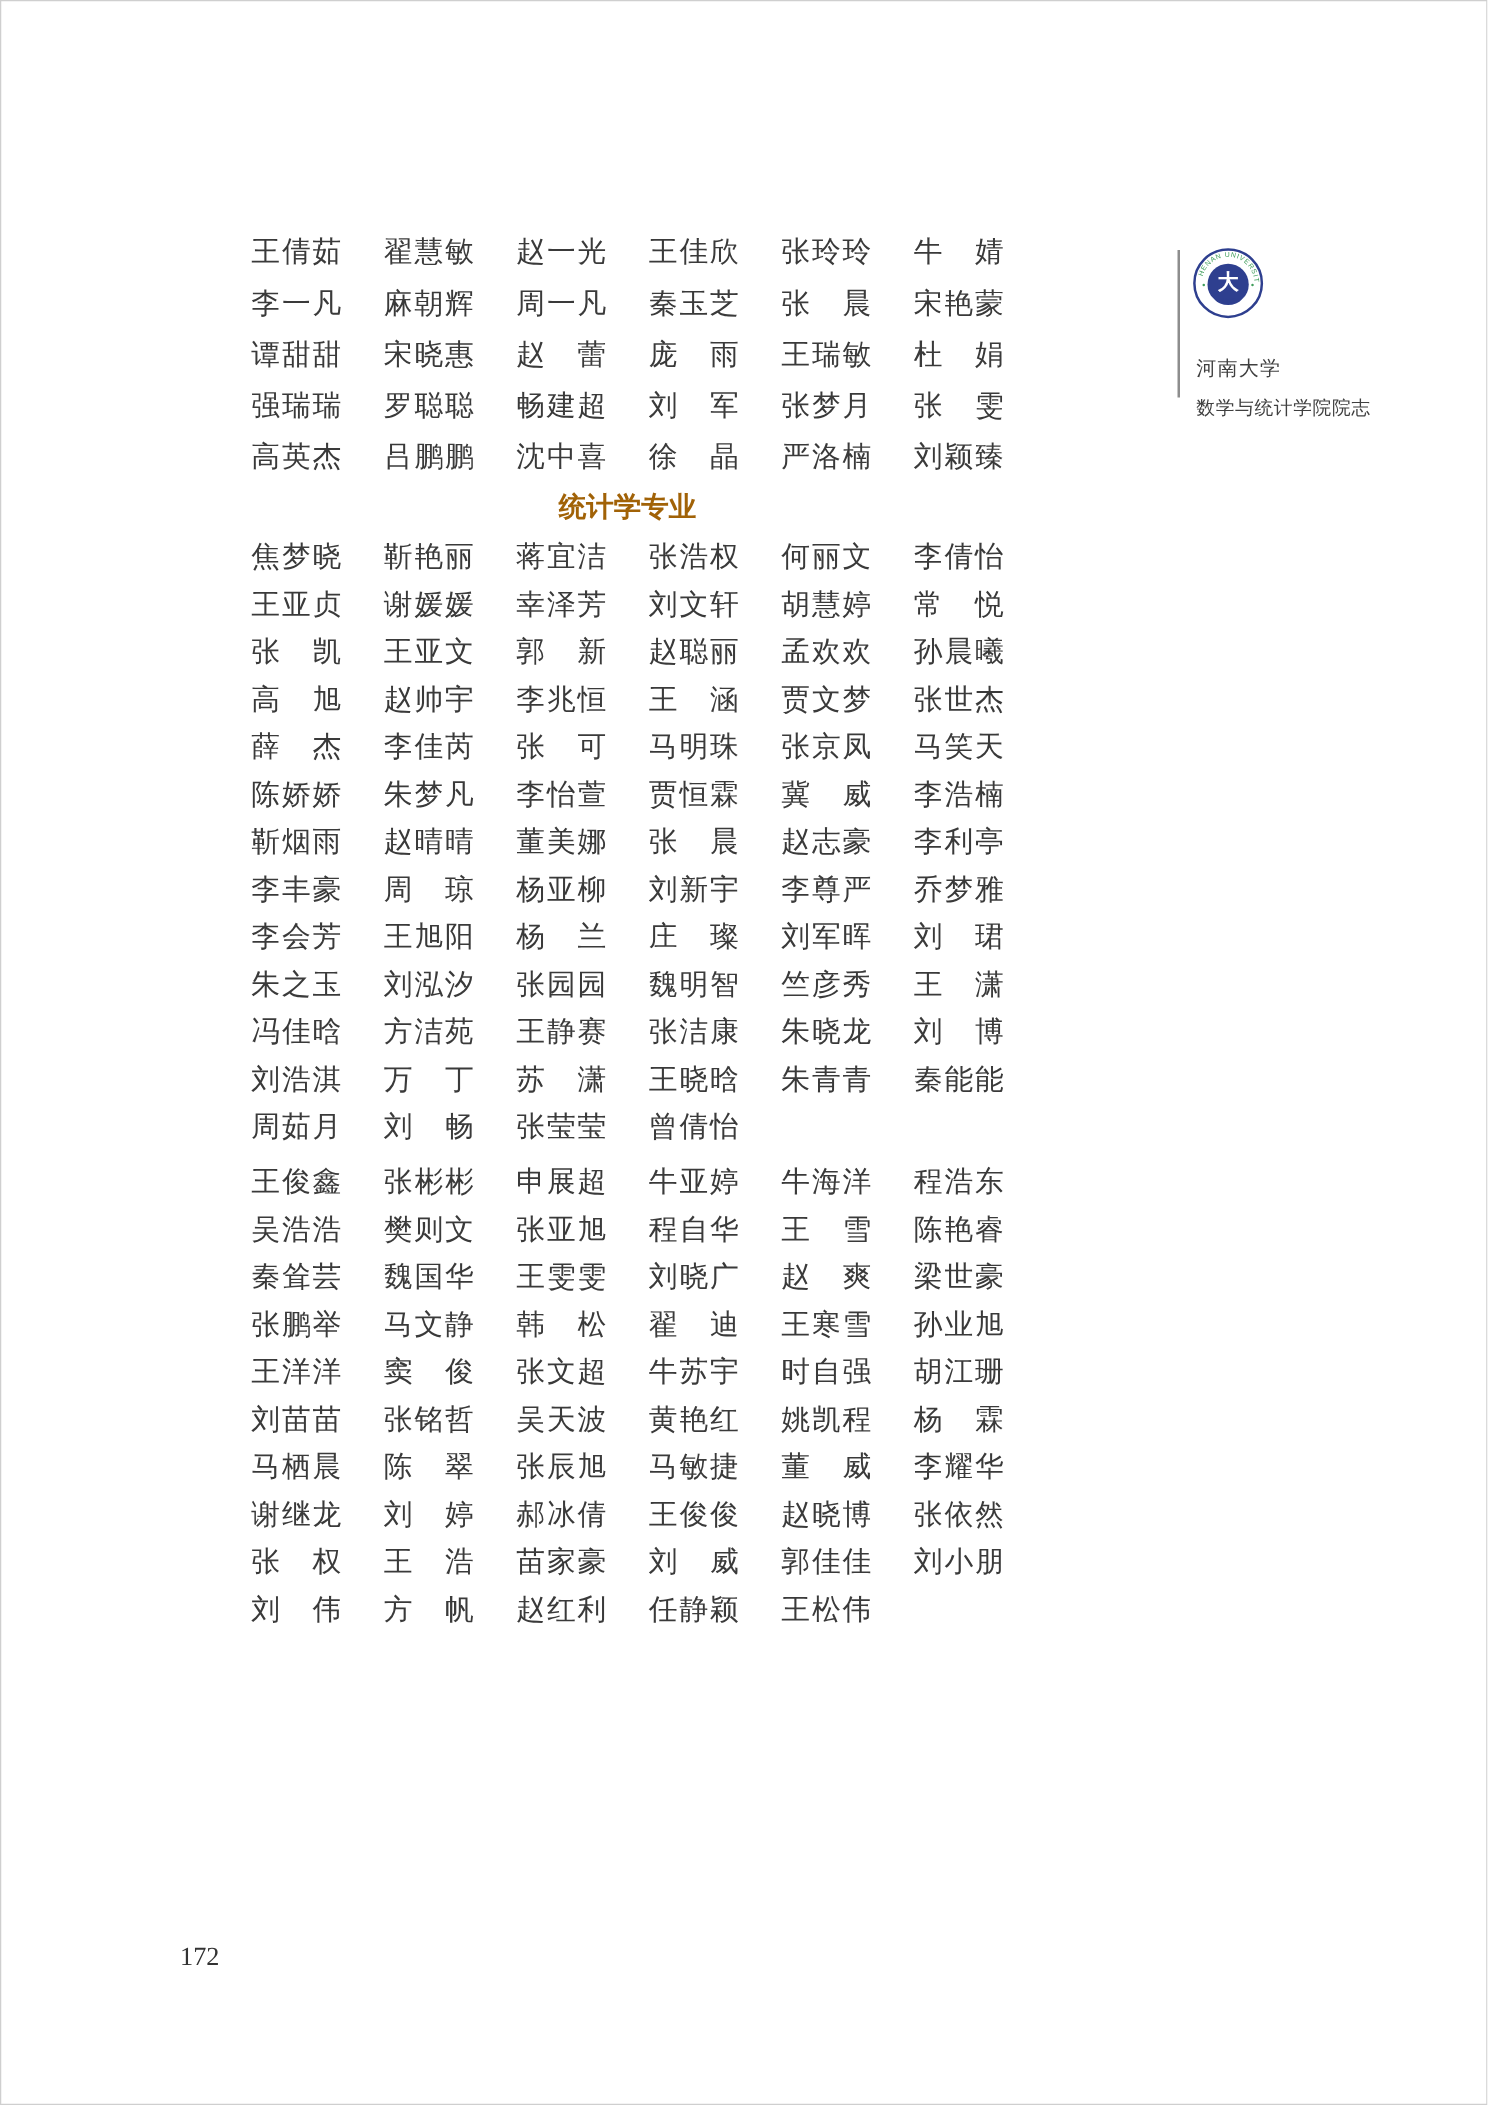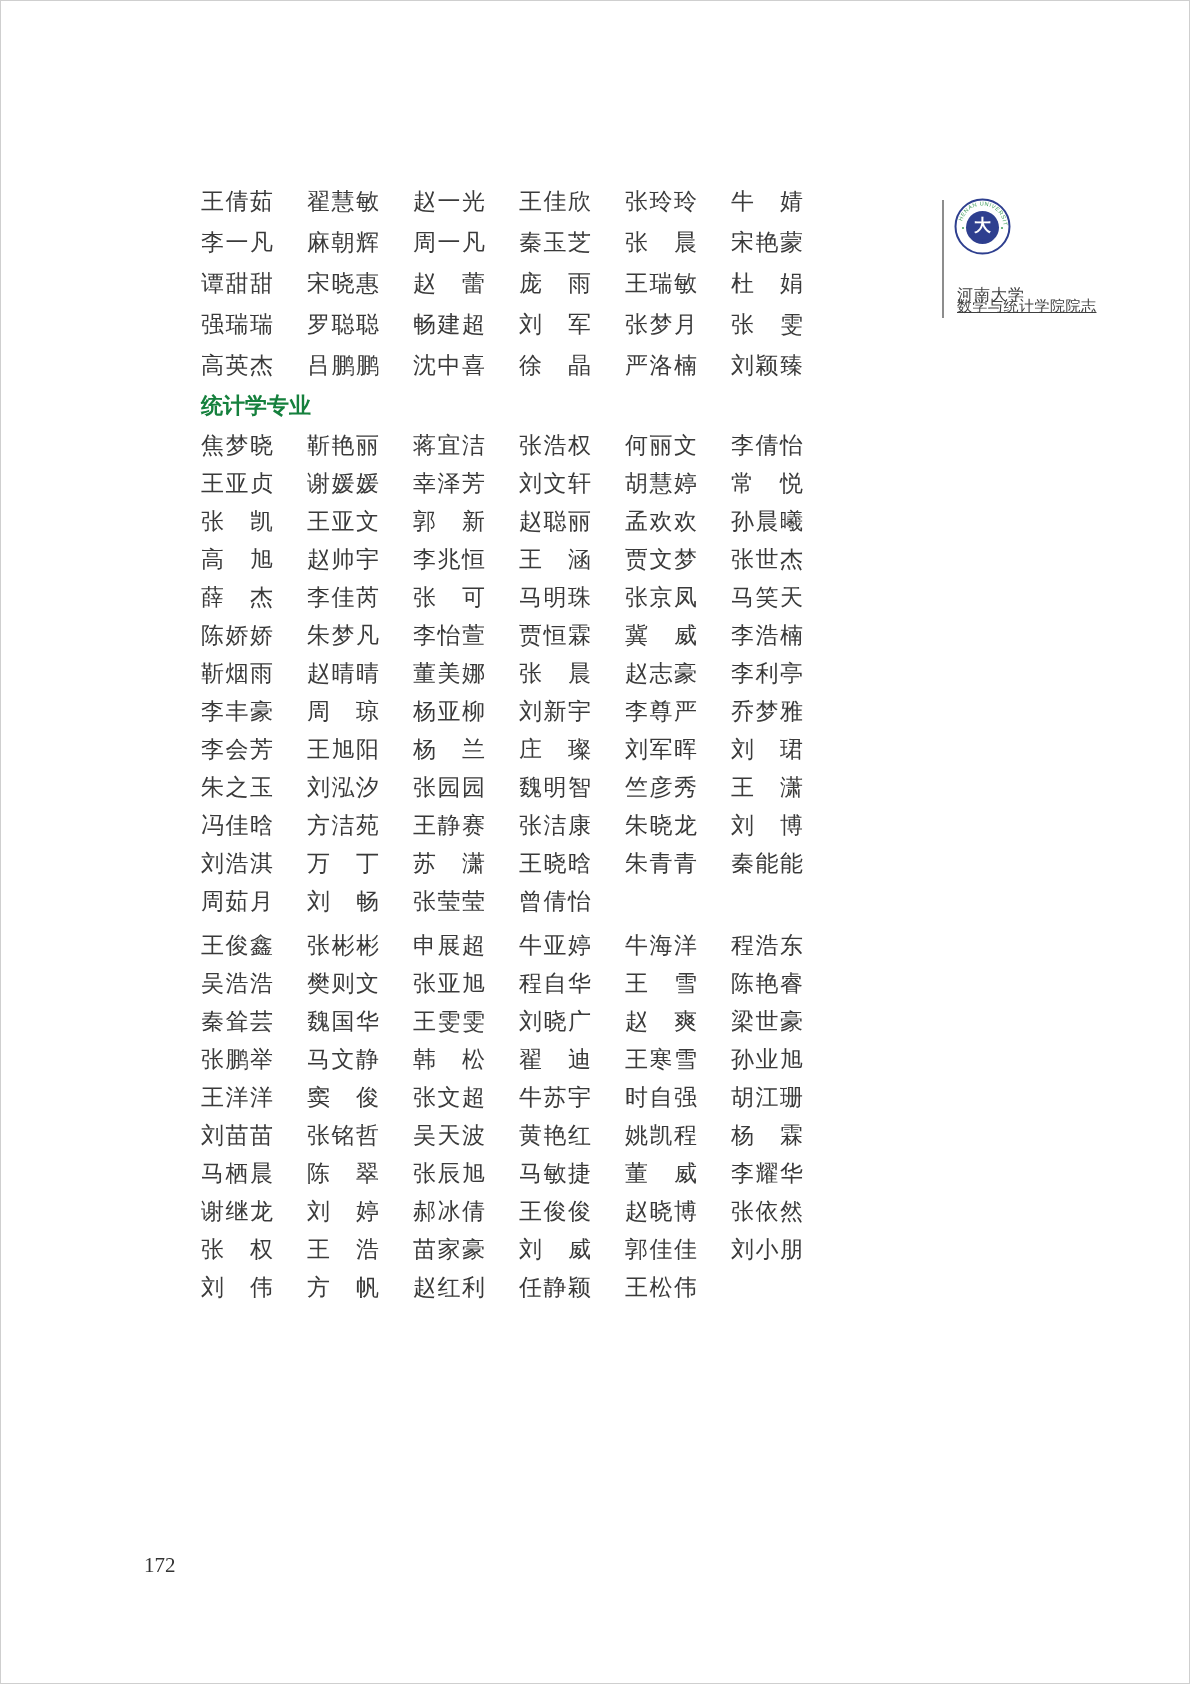--- a/index.html
+++ b/index.html
@@ -12,25 +12,26 @@
     overflow:hidden;
     font-family:"Liberation Serif","DejaVu Serif",serif;
   }
   .content{
     position:absolute;
     left:200px;top:180px;
     width:602px;
   }
   .section + .section{margin-top:6px;}
   .section-title{
+    text-align:center;
     font-family:"Liberation Sans","DejaVu Sans",sans-serif;
     font-weight:bold;
     font-size:22px;
     line-height:28px;
-    color:#15803d;
+    color:#a16207;
     margin:6px 0;
   }
   .name-grid{
     display:grid;
     grid-template-columns:repeat(6,72px);
     column-gap:34px;
   }
   .name{
     display:flex;
     justify-content:space-between;
@@ -54,24 +55,23 @@
   }
   .side-university{
     position:absolute;
     left:956px;top:268px;
     font-size:16px;color:#3f3f3f;
     letter-spacing:1px;
     margin-top:16px;
   }
   .side-book{
     position:absolute;
-    left:956px;top:296px;
+    left:956px;top:316px;
     font-size:15px;color:#3f3f3f;
     letter-spacing:0.5px;
-    text-decoration:underline;
   }
   .page-number{
     position:absolute;
     left:143px;top:1552px;
     font-size:21px;color:#333;
   }
 </style>
 </head>
 <body>
 

